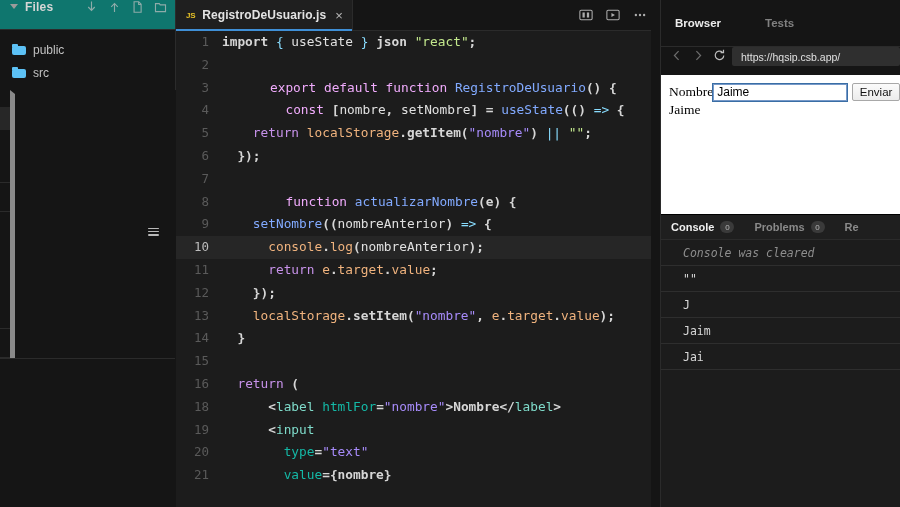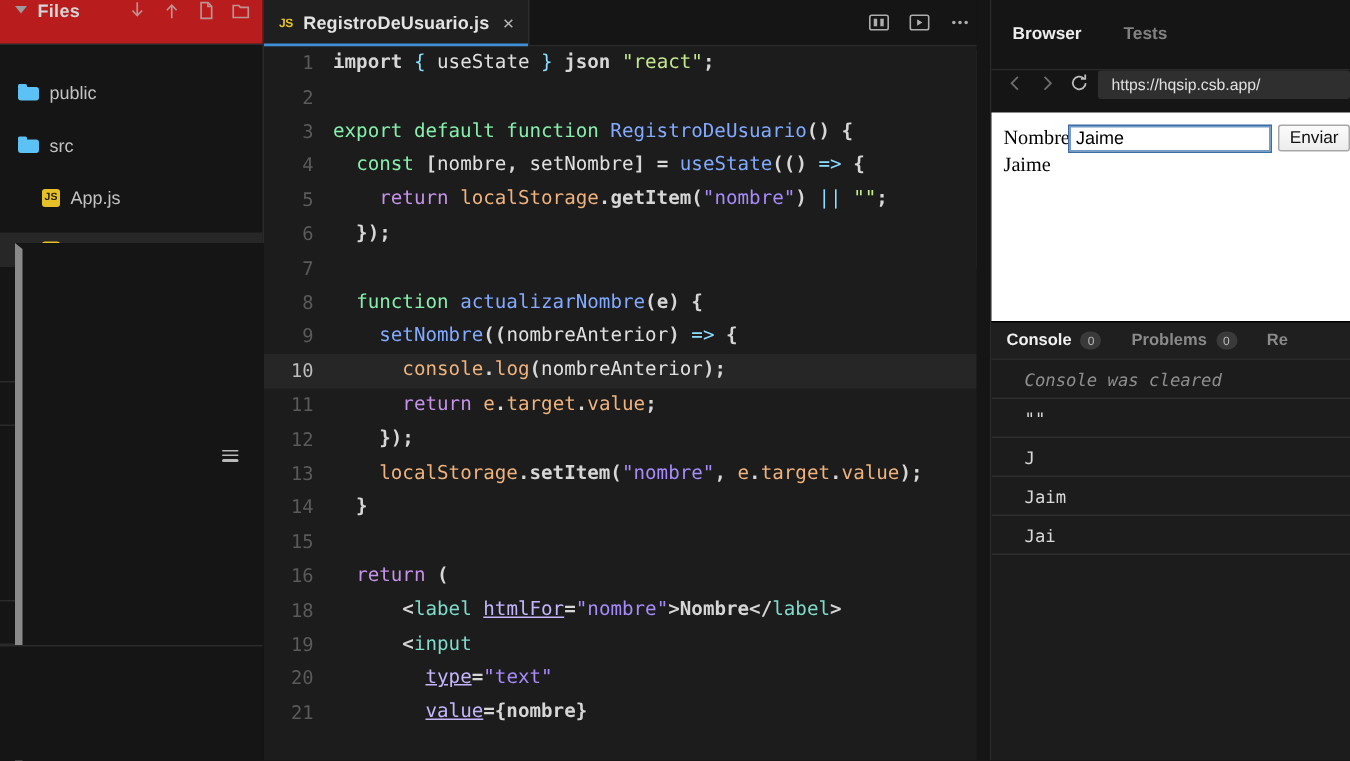--- a/index.html
+++ b/index.html
@@ -21,21 +21,21 @@
     width: 176px; height: 507px;
     background: #151515;
     border-right: 1px solid #2b2b2b;
     display: flex; flex-direction: column;
     flex: 0 0 176px;
   }
   .sb-header {
     height: 30px; display: flex; align-items: center;
     padding: 0 8px 16px 10px;
     border-bottom: 1px solid #2b2b2b;
-    background: #b91c1c;
+    background: #0f766e;
   }
   .sb-caret {
     width: 0; height: 0;
     border-left: 4.5px solid transparent;
     border-right: 4.5px solid transparent;
     border-top: 5px solid #9b9b9b;
     margin-right: 7px;
   }
   .sb-caret.right {
     border-left: 5px solid #8a8a8a;
@@ -50,21 +50,20 @@
   .sb-header-icons {
     margin-left: auto; display: flex; align-items: center; gap: 10px;
   }
   .hdr-ico { width: 13px; height: 14px; display: block; opacity: .72; }
 
   .file-tree { padding: 8px 0 6px 0; }
   .file-row {
     height: 23px; display: flex; align-items: center;
     font-size: 12px; color: #c2c2c2; padding-left: 12px;
     white-space: nowrap;
-    margin-top: 12px;
   }
   .file-row.indent { padding-left: 28px; }
   .file-row.selected { background: #272727; color: #ffffff; }
   .ico-folder {
     width: 14px; height: 11px; margin-right: 7px; flex: 0 0 14px;
     position: relative;
   }
   .ico-folder:before {
     content:""; position:absolute; left:0; top:1.5px;
     width: 14px; height: 9.5px; background:#5cc1f5; border-radius: 1.5px 2px 2px 2px;
@@ -170,39 +169,39 @@
   .code-scroll {
     position:absolute; right: 3px; top: 0; width: 6px; height: 150px;
     background: #3d3d3d; border-radius: 3px;
   }
   .vsplit {
     position:absolute; top:0; bottom:0; right:0; width: 9px; background:#151515;
   }
 
   
   .k  { color:#c792ea; }   
-  .kb { color:#86efac; }   
+  .kb { color:#f0abfc;margin-left:48px; }   
   .fn { color:#82aaff; }   
   .st { color:#c3e88d; }   
   .stv{ color:#a78bfa; }   
   .ob { color:#f0b37e;margin-top:13px; }   
   .pn { color:#89ddff; }   
   .pl { color:#d6d6d6;font-weight:bold; }   
-  .at { color:#c4b5fd;text-decoration:underline; }   
+  .at { color:#14b8a6; }   
   .tg { color:#7fdbca; }   
   .vr { color:#e0e0e0; }
 
   
   .right {
     width: 240px; flex: 0 0 240px; height: 507px;
     background: #151515; display:flex; flex-direction:column;
     border-left: 1px solid #2b2b2b;
   }
   .rp-tabs {
-    height: 47px; display:flex; align-items:center; gap: 0;
+    height: 47px; display:flex; align-items:center; gap: 16px;
     border-bottom:1px solid #2b2b2b; background:#151515;
   }
   .rp-tab {
     font-size: 11.5px; color: #818181; padding: 0 14px; height:30px;
     display:flex; align-items:center; font-weight:600;
   }
   .rp-tab.active { color:#ededed; }
   .urlbar {
     height: 28px; display:flex; align-items:flex-start; gap: 5px; padding-left:8px;
     background:#151515;

